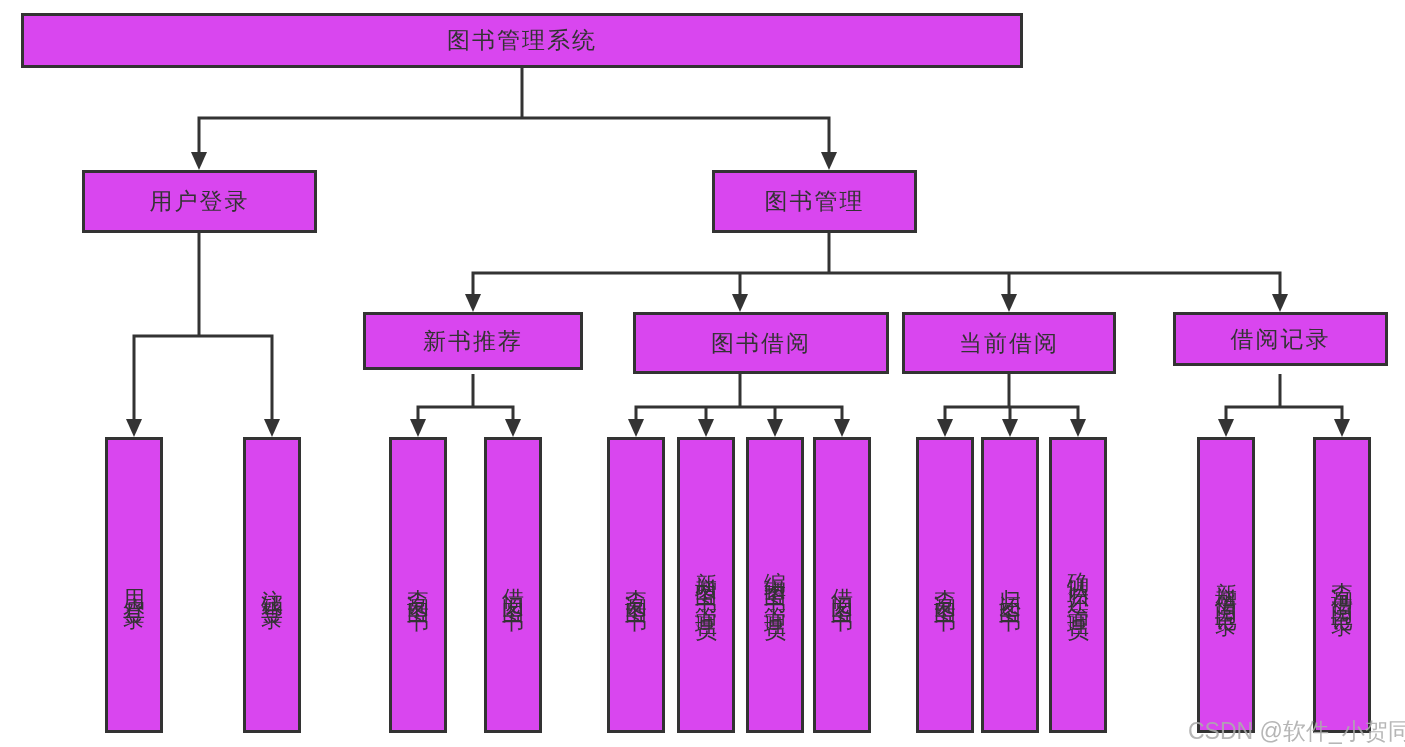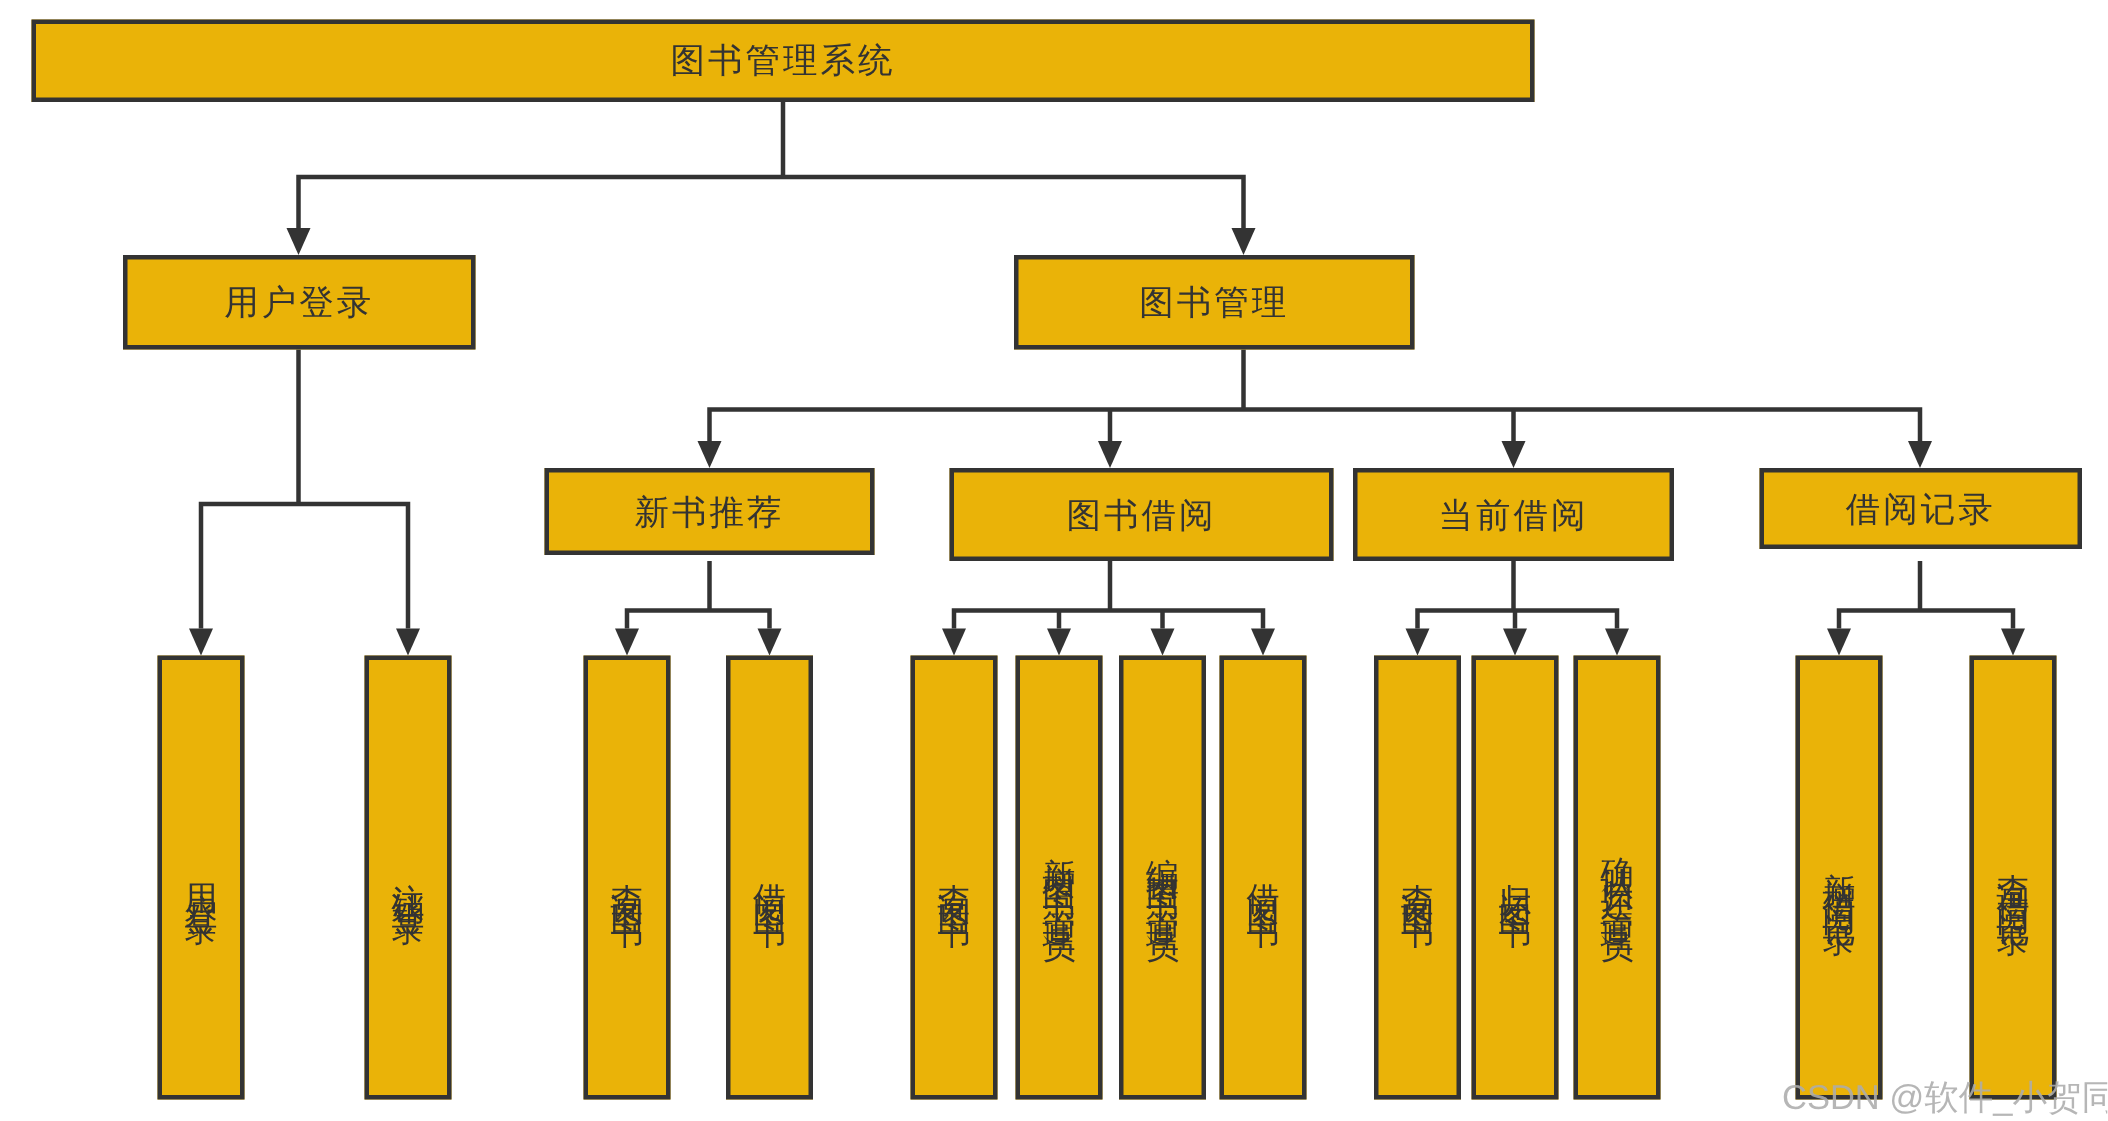--- a/index.html
+++ b/index.html
@@ -8,21 +8,21 @@
     width:1405px;height:747px;
     background:#ffffff;
     font-family:"Liberation Sans","DejaVu Sans",sans-serif;
     overflow:hidden;
   }
   .wires{position:absolute;left:0;top:0;z-index:1;}
   .node{
     position:absolute;
     box-sizing:border-box;
     border:3px solid #333333;
-    background:#eab308;
+    background:#d946ef;
     color:#333333;
     display:flex;
     align-items:center;
     justify-content:center;
     z-index:2;
   }
   .node.h{font-size:23px;letter-spacing:2px;}
   .node.v{
     font-size:22px;
     writing-mode:vertical-rl;
@@ -92,21 +92,21 @@
       <polygon points="1002,419 1018,419 1010,437"></polygon>
       <polygon points="1070,419 1086,419 1078,437"></polygon>
       <polygon points="1218,419 1234,419 1226,437"></polygon>
       <polygon points="1334,419 1350,419 1342,437"></polygon>
     </g>
   </svg>
 
   <div class="node h" style="left:21px;top:13px;width:1002px;height:55px">图书管理系统</div>
 
   <div class="node h" style="left:82px;top:170px;width:235px;height:63px">用户登录</div>
-  <div class="node h" style="left:676px;top:170px;width:267px;height:63px">图书管理</div>
+  <div class="node h" style="left:712px;top:170px;width:205px;height:63px">图书管理</div>
 
   <div class="node h" style="left:363px;top:312px;width:220px;height:58px">新书推荐</div>
   <div class="node h" style="left:633px;top:312px;width:256px;height:62px">图书借阅</div>
   <div class="node h" style="left:902px;top:312px;width:214px;height:62px">当前借阅</div>
   <div class="node h" style="left:1173px;top:312px;width:215px;height:54px">借阅记录</div>
 
   <div class="node v" style="left:105px;top:437px;width:58px;height:296px">用户登录</div>
   <div class="node v" style="left:243px;top:437px;width:58px;height:296px">注销登录</div>
 
   <div class="node v" style="left:389px;top:437px;width:58px;height:296px">查询图书</div>

